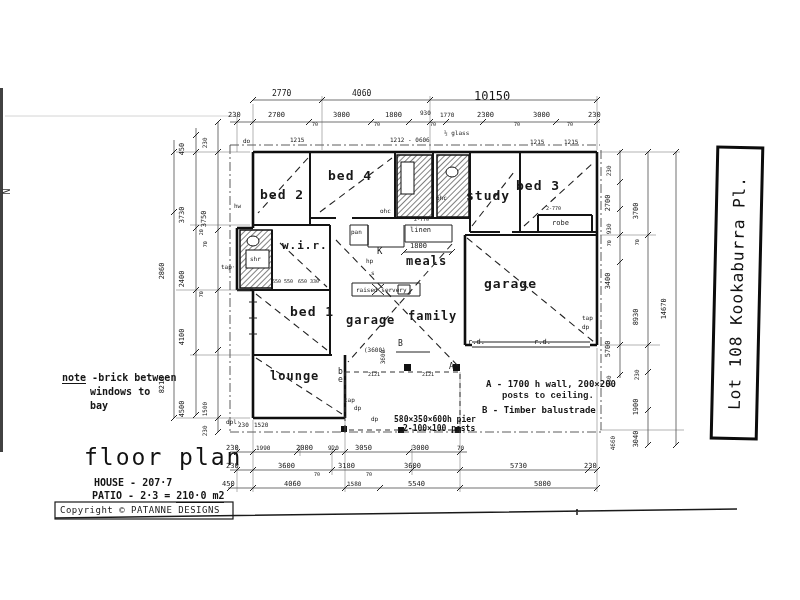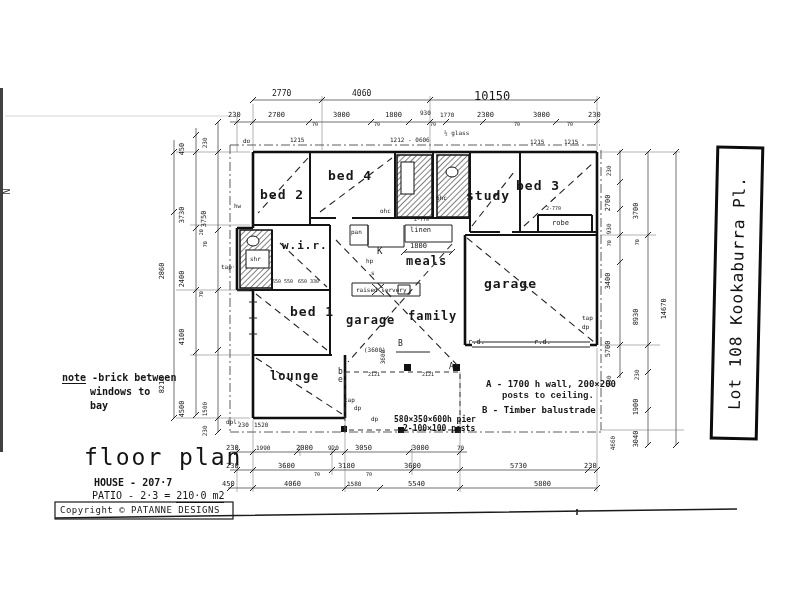--- a/index.html
+++ b/index.html
@@ -6,21 +6,21 @@
   .sheet{position:relative;width:800px;height:600px;background:#fff;overflow:hidden;
          font-family:"DejaVu Sans Mono",monospace;color:#161616;}
   svg.draw{position:absolute;left:0;top:0;}
   #labels{position:absolute;left:0;top:0;width:800px;height:600px;}
   .lbl{position:absolute;line-height:1.05;white-space:pre;color:#181818;
        transform-origin:0 100%;}
   .room{font-weight:bold;letter-spacing:1px;}
   .dim{letter-spacing:0;}
   .fp-title{position:absolute;left:84px;top:444px;font-size:23px;letter-spacing:2px;color:#111;}
   .house-line{position:absolute;left:86px;top:477px;font-size:10px;font-weight:bold;padding-left:8px;}
-  .patio-line{position:absolute;left:92px;top:490px;font-size:10px;font-weight:normal;}
+  .patio-line{position:absolute;left:92px;top:490px;font-size:10px;font-weight:bold;}
   .patio-line .u{border-bottom:1.5px solid #161616;padding-bottom:1px;}
   .note{position:absolute;left:62px;top:371px;font-size:10px;font-weight:bold;line-height:1.4;}
   .note .u{border-bottom:1.5px solid #161616;}
   .note .ind{margin-left:28px;}
   .legend-a1{position:absolute;left:486px;top:379px;font-size:9px;font-weight:bold;}
   .legend-a2{position:absolute;left:502px;top:391px;font-size:9px;font-weight:bold;font-family:Liberation Mono, monospace;}
   .legend-b{position:absolute;left:482px;top:405px;font-size:9px;font-weight:bold;}
   .pier1{position:absolute;left:394px;top:415px;font-size:8px;font-weight:bold;}
   .pier2{position:absolute;left:403px;top:424px;font-size:8px;font-weight:bold;}
   .copyright{position:absolute;left:60px;top:505px;font-size:9px;letter-spacing:.5px;color:#1a1a1a;}

